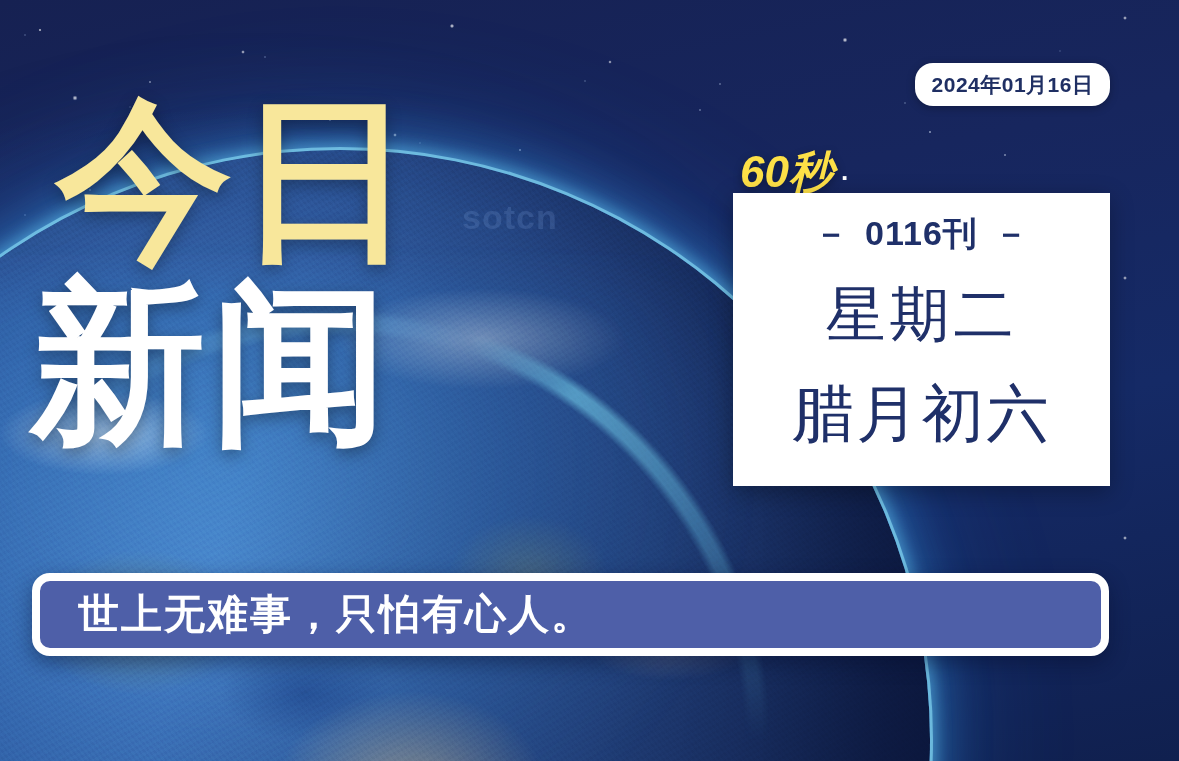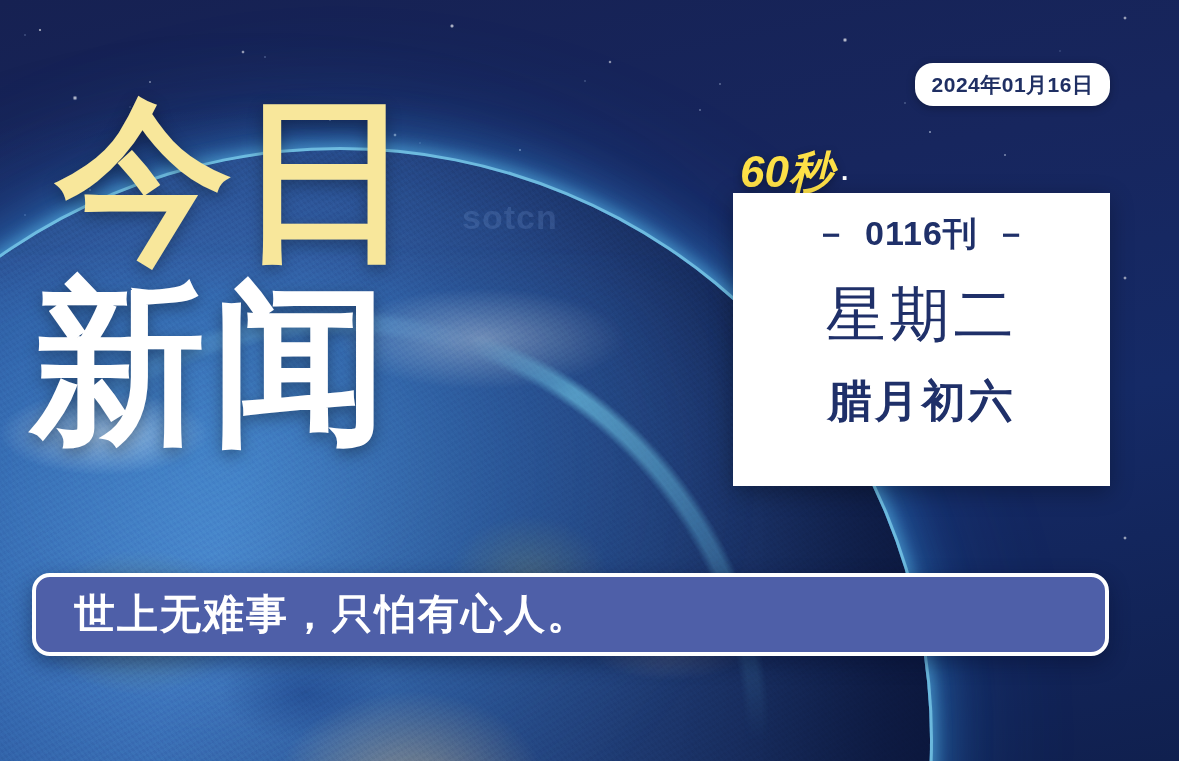--- a/index.html
+++ b/index.html
@@ -312,35 +312,35 @@
     margin-top: 2px;
   }
   .issue-row .dash { font-size: 34px; font-weight: 700; }
   .weekday {
     font-size: 60px;
     font-weight: 400;
     letter-spacing: 4px;
     margin-top: 18px;
   }
   .lunar {
-    font-size: 44px;
-    font-weight: 700;
+    font-size: 62px;
+    font-weight: 400;
     letter-spacing: 3px;
     margin-top: 16px;
   }
 
   
   .quote-bar {
     position: absolute;
     left: 32px;
     top: 573px;
     width: 1077px;
     height: 83px;
     background: #4e5fa8;
-    border: 4px solid #ffffff;
+    border: 8px solid #ffffff;
     border-radius: 18px;
     display: flex;
     align-items: center;
     padding-left: 38px;
     box-shadow: 0 7px 20px rgba(6,14,44,.45);
   }
   .quote-text {
     color: #ffffff;
     font-size: 41px;
     font-weight: 700;

